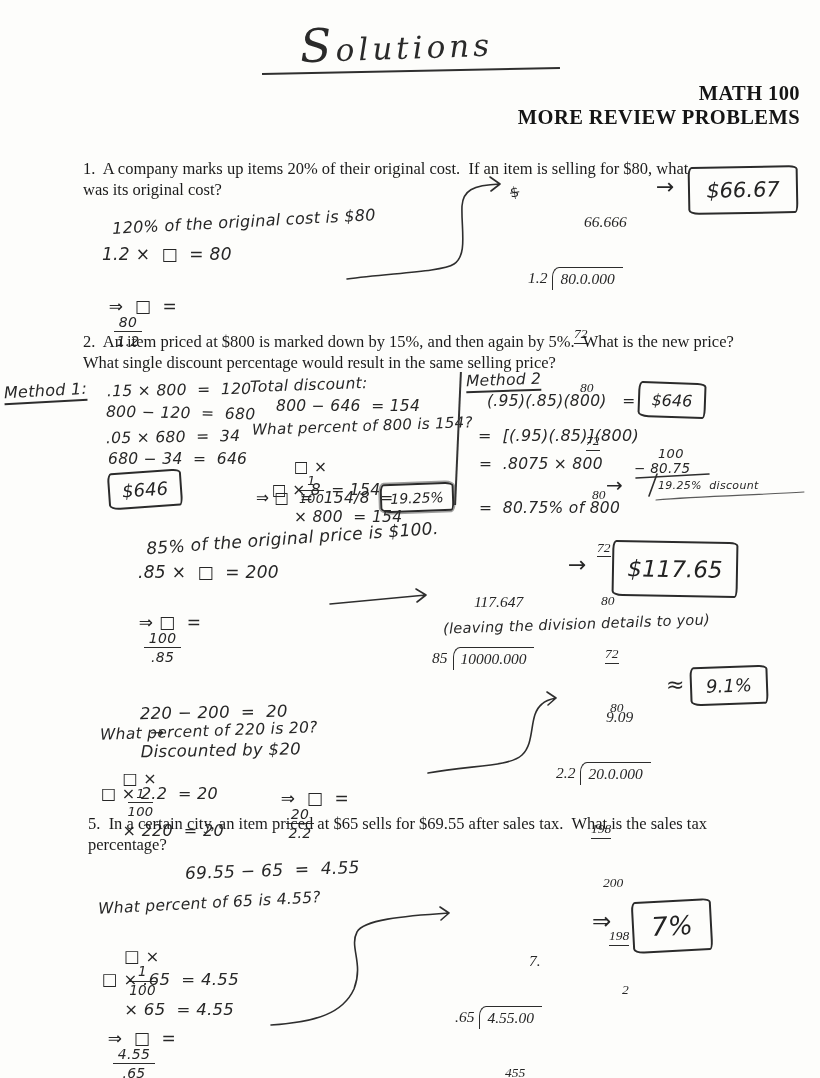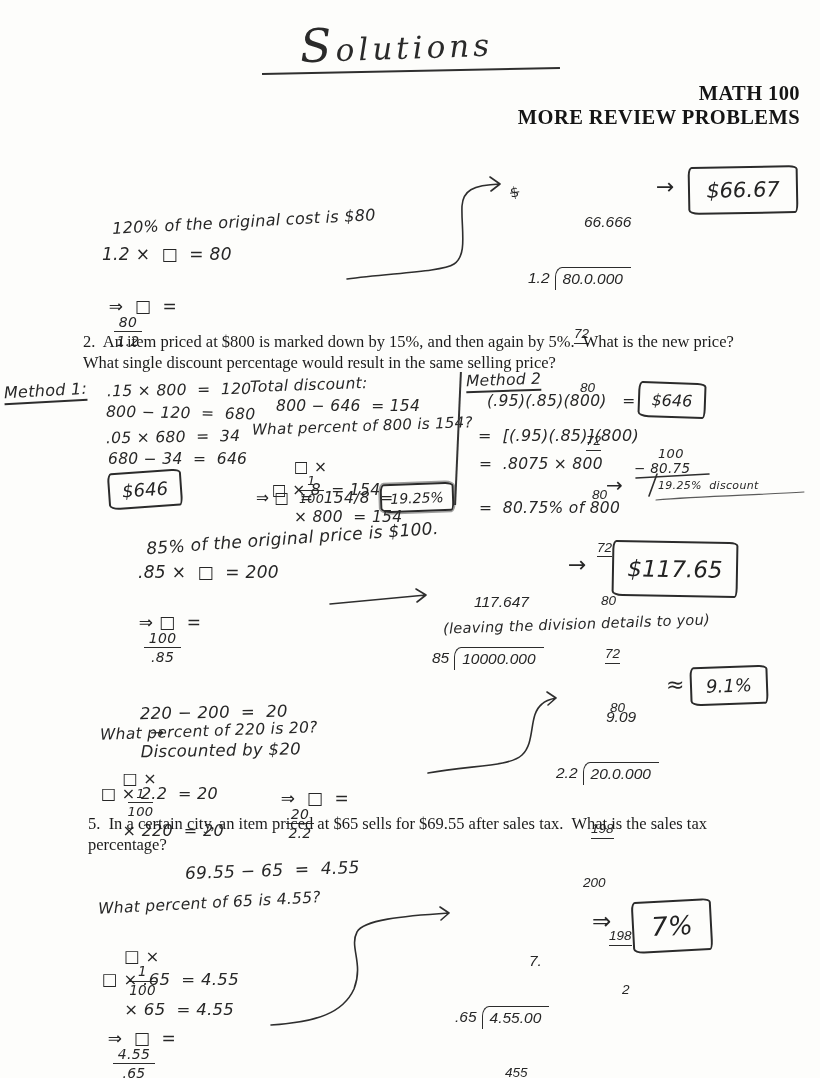--- a/index.html
+++ b/index.html
@@ -37,21 +37,21 @@
   .frac .den{display:block;padding-top:1px;}
   
   .box{
     position:absolute;border:2px solid #2b2b2b;
     border-radius:4px 9px 3px 11px / 9px 4px 10px 5px;
     display:flex;align-items:center;justify-content:center;
     font-family:"DejaVu Sans",sans-serif;font-style:italic;color:#232323;
     white-space:pre;
   }
   
-  .ld{position:absolute;font-family:Liberation Sans, sans-serif;font-style:italic;color:#262626;font-size:15.5px;white-space:pre;}
+  .ld{position:absolute;font-family:Liberation Serif, serif;font-style:italic;color:#262626;font-size:15.5px;white-space:pre;}
   .ldq{display:block;line-height:1.1;padding-bottom:1px;}
   .ldrow{display:flex;align-items:stretch;}
   .ldv{padding:2px 5px 0 0;}
   .ldd{border-top:1.8px solid #2c2c2c;border-left:1.8px solid #2c2c2c;border-top-left-radius:7px 10px;padding:2px 8px 2px 7px;}
   .step{font-size:13.5px;line-height:1.25;width:fit-content;}
   .step.u{border-bottom:1.5px solid #2c2c2c;}
   .ul{border-bottom:2px solid #2d2d2d;padding-bottom:1px;}
   .vline{position:absolute;width:2px;background:#343434;}
   .arrows{position:absolute;left:0;top:0;pointer-events:none;}
   .achar{font-style:normal;}
@@ -69,20 +69,21 @@
   <svg class="arrows" width="820" height="1078" viewBox="0 0 820 1078" fill="none" stroke="#2e2e2e" stroke-width="1.6" stroke-linecap="round">
     <path d="M347 279 C390 273 442 272 454 264 C468 255 461 228 462 206 C463 191 472 185 500 184 M500 184 L490 177 M500 184 L491 191"></path>
     <path d="M330 604 L426 595 M426 595 L416 589 M426 595 L417 602"></path>
     <path d="M649 496 L657 474"></path>
     <path d="M636 478 L709 474"></path>
     <path stroke="#5a5a5a" stroke-width="1.1" d="M656 500 C700 496 760 495 804 492"></path>
     <path d="M428 773 C472 765 509 767 522 755 C536 742 528 715 542 704 C546 700 551 699 556 698 M556 698 L547 692 M556 698 L548 705"></path>
     <path d="M271 1025 C317 1022 343 1013 354 989 C364 963 349 947 357 932 C363 920 402 916 449 913 M449 913 L440 907 M449 913 L441 920"></path>
   </svg>
 
+  <div class="q" style="left:83px;top:158px;width:625px">1.  A company marks up items 20% of their original cost.  If an item is selling for $80, what was its original cost?</div>
 
   <div class="hw" style="left:112px;top:212px;transform:rotate(-3deg);font-size:16px">120% of the original cost is $80</div>
   <div class="hw" style="left:102px;top:244px;font-size:17px">1.2 ×  □  = 80</div>
   <div class="hw" style="left:86px;top:276px;font-size:17px">
     <span>⇒  □  =</span>
     <span class="frac"><span class="num">80</span><span class="den">1.2</span></span>
   </div>
 
   <div class="hw achar" style="left:510px;top:184px;font-size:14px;text-decoration:line-through;transform:rotate(-8deg)">$</div>
 
@@ -176,21 +177,21 @@
     <span class="frac"><span class="num">20</span><span class="den">2.2</span></span>
   </div>
 
   <div class="ld" style="left:556px;top:672px">
     <div class="ldq" style="padding-left:50px">9.09</div>
     <div class="ldrow">
       <span class="ldv">2.2</span>
       <span class="ldd">20.0.000</span>
     </div>
     <div class="step u" style="margin-left:35px">198</div>
-    <div class="step" style="margin-left:27px">200</div>
+    <div class="step" style="margin-left:47px">200</div>
     <div class="step u" style="margin-left:53px">198</div>
     <div class="step" style="margin-left:66px">2</div>
   </div>
   <div class="hw achar" style="left:666px;top:672px;font-size:22px">≈</div>
   <div class="box" style="left:690px;top:666px;width:74px;height:35px;font-size:18px;transform:rotate(-2deg)">9.1%</div>
 
   <div class="q" style="left:88px;top:813px;width:655px">5.  In a certain city, an item priced at $65 sells for $69.55 after sales tax.  What is the sales tax percentage?</div>
 
   <div class="hw" style="left:185px;top:860px;transform:rotate(-2deg);font-size:17px">69.55 − 65  =  4.55</div>
   <div class="hw" style="left:98px;top:894px;transform:rotate(-3deg);font-size:15.5px">What percent of 65 is 4.55?</div>

